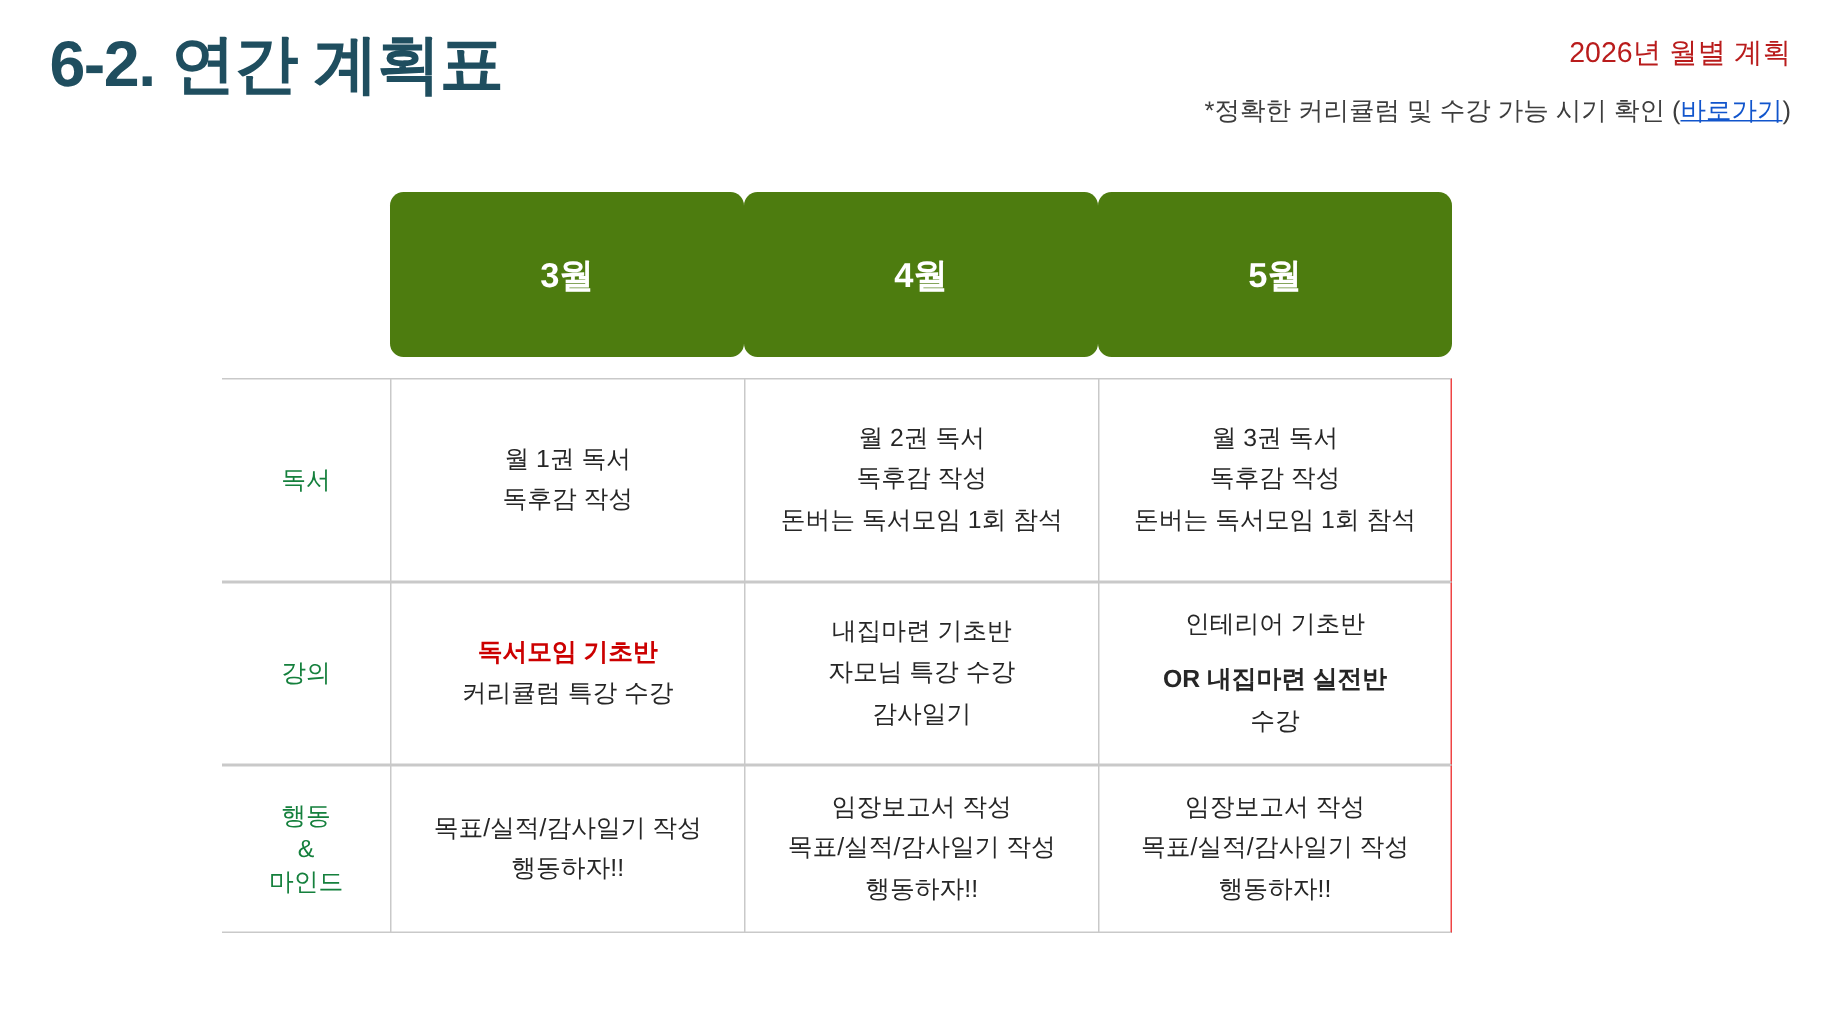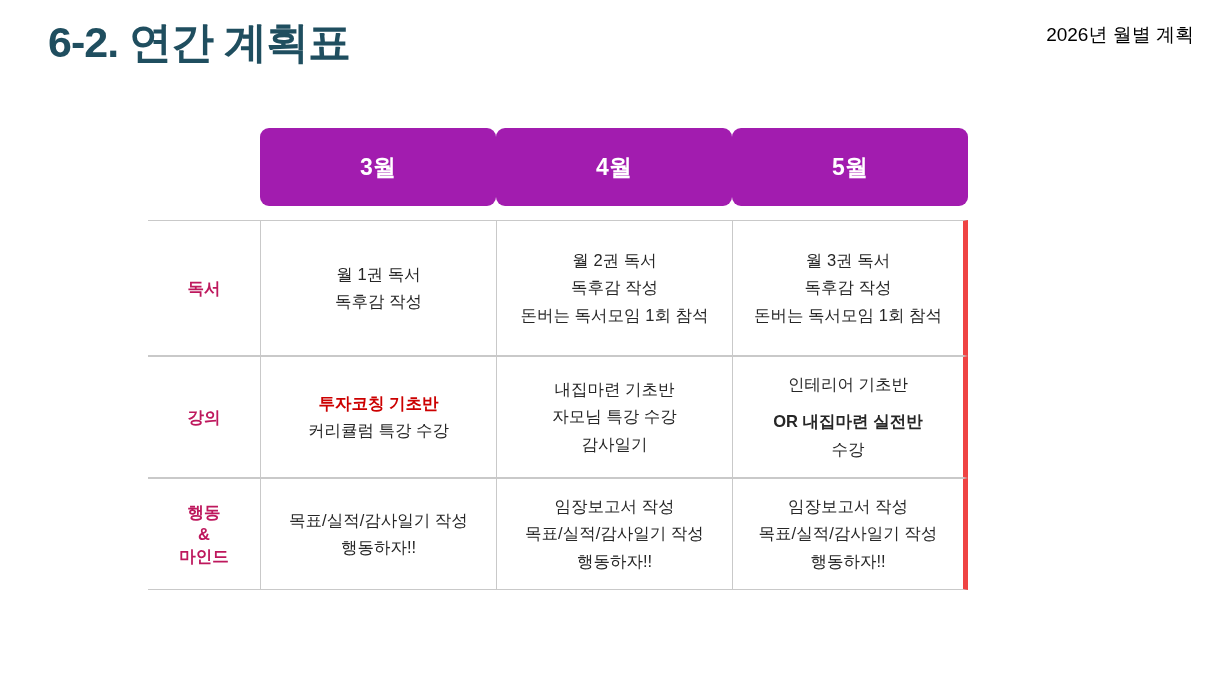--- a/index.html
+++ b/index.html
@@ -17,21 +17,21 @@
   .page {
     position: relative;
     width: 1216px;
     height: 684px;
   }
 
   
   .header {
     position: absolute;
     top: 0;
-    left: 16px;
+    left: 1px;
     right: 0;
     height: 110px;
   }
   .title {
     position: absolute;
     left: 32px;
     top: 14px;
     font-size: 43px;
     font-weight: bold;
     color: #1f4e5f;
@@ -39,21 +39,21 @@
     white-space: nowrap;
   }
   .subtitle-block {
     position: absolute;
     right: 22px;
     top: 22px;
     text-align: right;
   }
   .subtitle-main {
     font-size: 19px;
-    color: #000000;
+    color: #b91c1c;
     letter-spacing: 0px;
     white-space: nowrap;
   }
   .subtitle-note {
     margin-top: 14px;
     font-size: 17px;
     color: #3d3d3d;
     white-space: nowrap;
   }
   .link {
@@ -77,58 +77,58 @@
   }
   table.plan col.label-col { width: 112px; }
   table.plan col.month-col { width: 236px; }
 
   
   thead td.spacer {
     border: none;
     background: transparent;
   }
   thead th.month {
-    background: #a21caf;
+    background: #4d7c0f;
     color: #ffffff;
     font-size: 23px;
     font-weight: bold;
     vertical-align: middle;
     height: 78px;
     border-radius: 9px;
     border: none;
-    padding: 0;
+    padding: 16px;
   }
   .header-spacer-row td {
     height: 14px;
     border: none;
     background: transparent;
     padding: 0;
   }
 
   tbody td {
     border-top: 1px solid #c9c9c9;
     border-bottom: 1px solid #c9c9c9;
     padding: 0;
     vertical-align: middle;
     text-align: center;
     font-size: 16.5px;
     line-height: 1.65;
     color: #262626;
   }
   tbody tr td.rowlabel {
-    font-weight: bold;
+    font-weight: normal;
     font-size: 16.5px;
-    color: #be185d;
+    color: #15803d;
     line-height: 1.35;
   }
   tbody td.cell {
     border-left: 1px solid #c9c9c9;
   }
   tbody td.cell.last {
-    border-right: 5px solid #ef4444;
+    border-right: 1px solid #ef4444;
   }
   tr.r-reading td { height: 134px; }
   tr.r-lecture td { height: 120px; }
   tr.r-health  td { height: 64px; }
   tr.r-action  td { height: 110px; }
 
   .cell-line { display: block; }
   .hl {
     color: #cc0000;
     font-weight: bold;
@@ -137,20 +137,23 @@
 </style>
 </head>
 <body>
 
 <div class="page">
 
   <div class="header">
     <div class="title">6-2. 연간 계획표</div>
     <div class="subtitle-block">
       <div class="subtitle-main">2026년 월별 계획</div>
+      <div class="subtitle-note">
+        <span>*정확한 커리큘럼 및 수강 가능 시기 확인 (</span><span class="link">바로가기</span><span>)</span>
+      </div>
     </div>
   </div>
 
   <div class="table-wrap">
     <table class="plan">
       <colgroup>
         <col class="label-col">
         <col class="month-col">
         <col class="month-col">
         <col class="month-col">
@@ -185,21 +188,21 @@
           <td class="cell last">
             <span class="cell-line">월 3권 독서</span>
             <span class="cell-line">독후감 작성</span>
             <span class="cell-line">돈버는 독서모임 1회 참석</span>
           </td>
         </tr>
 
         <tr class="r-lecture">
           <td class="rowlabel">강의</td>
           <td class="cell">
-            <span class="cell-line hl">투자코칭 기초반</span>
+            <span class="cell-line hl">독서모임 기초반</span>
             <span class="cell-line">커리큘럼 특강 수강</span>
           </td>
           <td class="cell">
             <span class="cell-line">내집마련 기초반</span>
             <span class="cell-line">자모님 특강 수강</span>
             <span class="cell-line">감사일기</span>
           </td>
           <td class="cell last">
             <span class="cell-line">인테리어 기초반</span>
             <span class="cell-line bold-inline">OR 내집마련 실전반</span>

